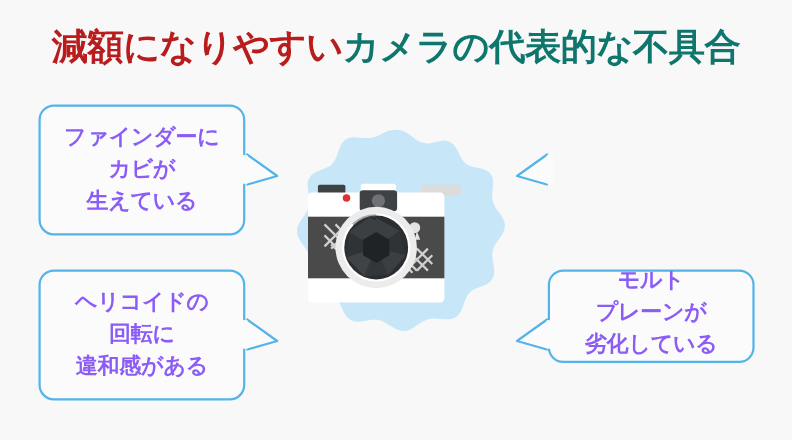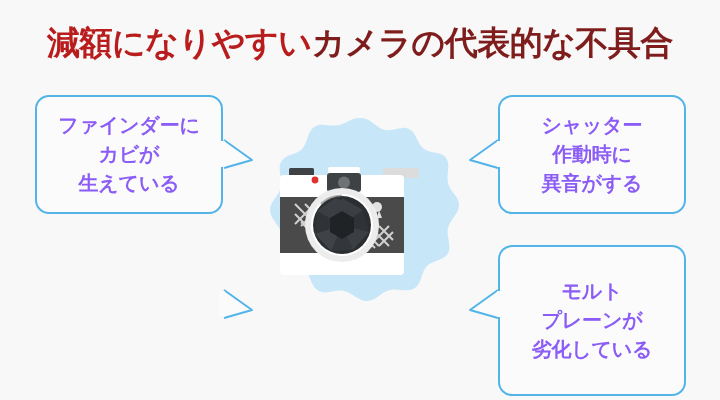--- a/index.html
+++ b/index.html
@@ -27,21 +27,21 @@
     top: 22px;
     width: 720px;
     text-align: center;
     font-size: 33px;
     font-weight: bold;
     letter-spacing: -0.5px;
     white-space: nowrap;
     line-height: 42px;
   }
   .title .accent { color: #b91c1c; }
-  .title .plain  { color: #7f1d1d; }
+  .title .plain  { color: #0f766e; }
 
   
   .blob-wrap {
     position: absolute;
     left: 243px;
     top: 110px;
     width: 235px;
     height: 235px;
   }
   .blob-wrap svg { display: block; }
@@ -62,21 +62,21 @@
     font-weight: bold;
     color: #8b5cf6;
     line-height: 29px;
     text-align: center;
     white-space: pre-line;
     letter-spacing: -0.2px;
   }
   #callout-tl { left: 35px;  top: 95px;  width: 188px; height: 119px; }
   #callout-bl { left: 35px;  top: 245px; width: 188px; height: 119px; }
   #callout-tr { left: 498px; top: 95px;  width: 188px; height: 119px; }
-  #callout-br { left: 498px; top: 245px; width: 188px; height: 151px; }
+  #callout-br { left: 498px; top: 245px; width: 188px; height: 85px; align-items: flex-end; }
 
   
   .tail {
     position: absolute;
     pointer-events: none;
   }
   #tail-tl { left: 219px; top: 138px; }
   #tail-bl { left: 219px; top: 288px; }
   #tail-tr { left: 463px; top: 138px; }
   #tail-br { left: 463px; top: 288px; }
@@ -178,30 +178,30 @@
   <div class="callout" id="callout-tl">
     <div class="ctext">ファインダーに
 カビが
 生えている</div>
   </div>
   <svg class="tail" id="tail-tl" width="40" height="44" viewBox="0 0 40 44">
     <path d="M5 2 L33 22 L5 30" fill="#fbfbfb" stroke="#52b4e9" stroke-width="2" stroke-linejoin="round"></path>
     <rect x="0" y="3" width="6" height="26" fill="#fbfbfb"></rect>
   </svg>
 
+  <div class="callout" id="callout-bl">
+    <div class="ctext">ヘリコイドの
+回転に
+違和感がある</div>
+  </div>
   <svg class="tail" id="tail-bl" width="40" height="44" viewBox="0 0 40 44">
     <path d="M5 2 L33 22 L5 30" fill="#fbfbfb" stroke="#52b4e9" stroke-width="2" stroke-linejoin="round"></path>
     <rect x="0" y="3" width="6" height="26" fill="#fbfbfb"></rect>
   </svg>
 
-  <div class="callout" id="callout-tr">
-    <div class="ctext">シャッター
-作動時に
-異音がする</div>
-  </div>
   <svg class="tail" id="tail-tr" width="40" height="44" viewBox="0 0 40 44">
     <path d="M35 2 L7 22 L35 30" fill="#fbfbfb" stroke="#52b4e9" stroke-width="2" stroke-linejoin="round"></path>
     <rect x="34" y="3" width="6" height="26" fill="#fbfbfb"></rect>
   </svg>
 
   <div class="callout" id="callout-br">
     <div class="ctext">モルト
 プレーンが
 劣化している</div>
   </div>

